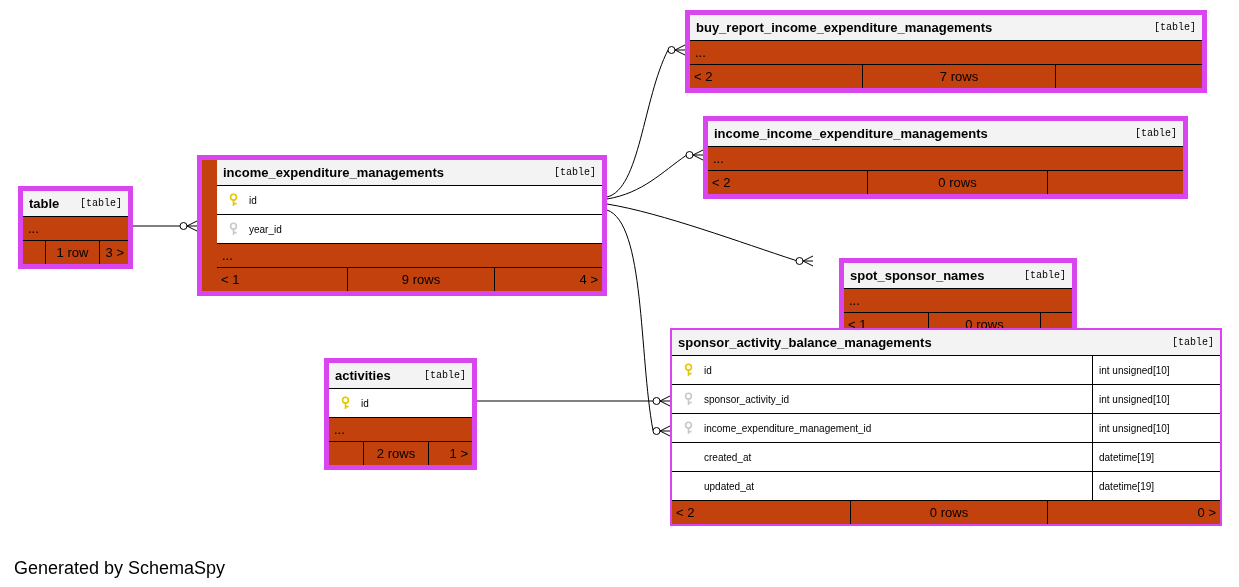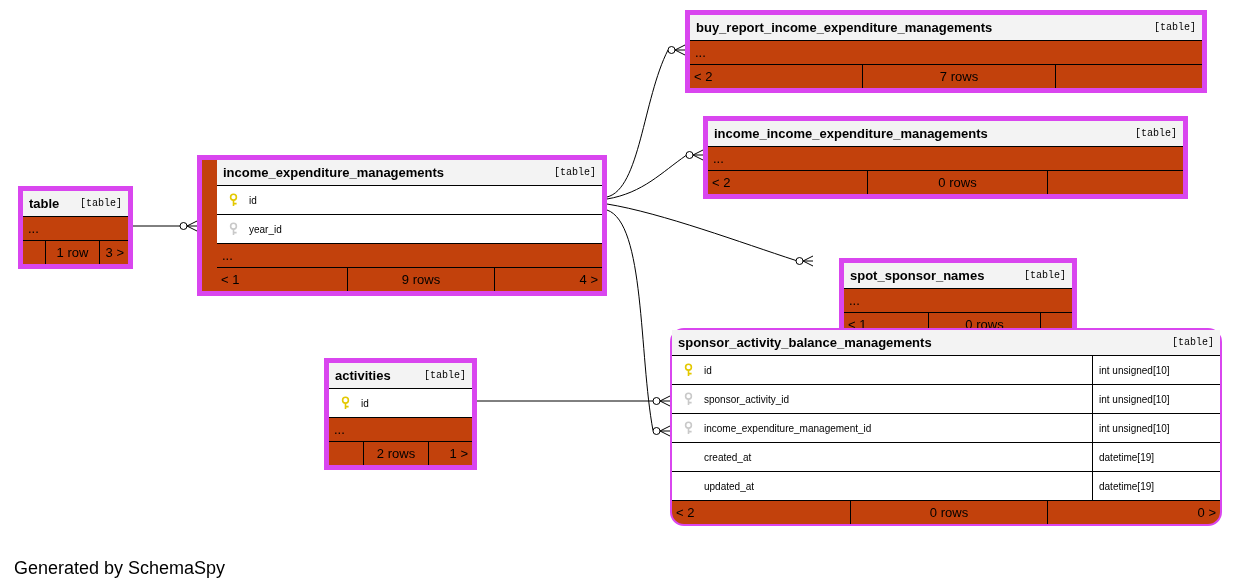--- a/index.html
+++ b/index.html
@@ -5,21 +5,21 @@
   * { box-sizing: border-box; }
   html, body { margin: 0; padding: 0; }
   body {
     width: 1239px; height: 587px;
     background: #ffffff; color: #000;
     font-family: "Liberation Sans", sans-serif;
     position: relative; overflow: hidden;
   }
   .edges { position: absolute; left: 0; top: 0; }
   .tnode { position: absolute; background: #c2410c; border: 5px solid #d946ef; }
-  .tnode.focus { border-width: 2px; border-radius: 14px; }
+  .tnode.focus { border-width: 2px; }
   .thead {
     height: 26px; display: flex; align-items: center; justify-content: space-between;
     background: #f3f3f3; border-bottom: 1px solid #000; padding: 0 6px;
   }
   .tname { font-weight: bold; font-size: 13px; white-space: nowrap; }
   .tbadge { font-size: 10px; margin-left: 12px; white-space: nowrap; font-family: Liberation Mono, monospace; }
   .crow { height: 29px; display: flex; align-items: center; border-bottom: 1px solid #000; font-size: 10px; background: #fff; }
   .icon-cell { width: 32px; flex: 0 0 32px; display: flex; justify-content: center; align-items: center; }
   .col-name { white-space: nowrap; }
   .col-type { margin-left: auto; width: 128px; flex: 0 0 128px; align-self: stretch;

